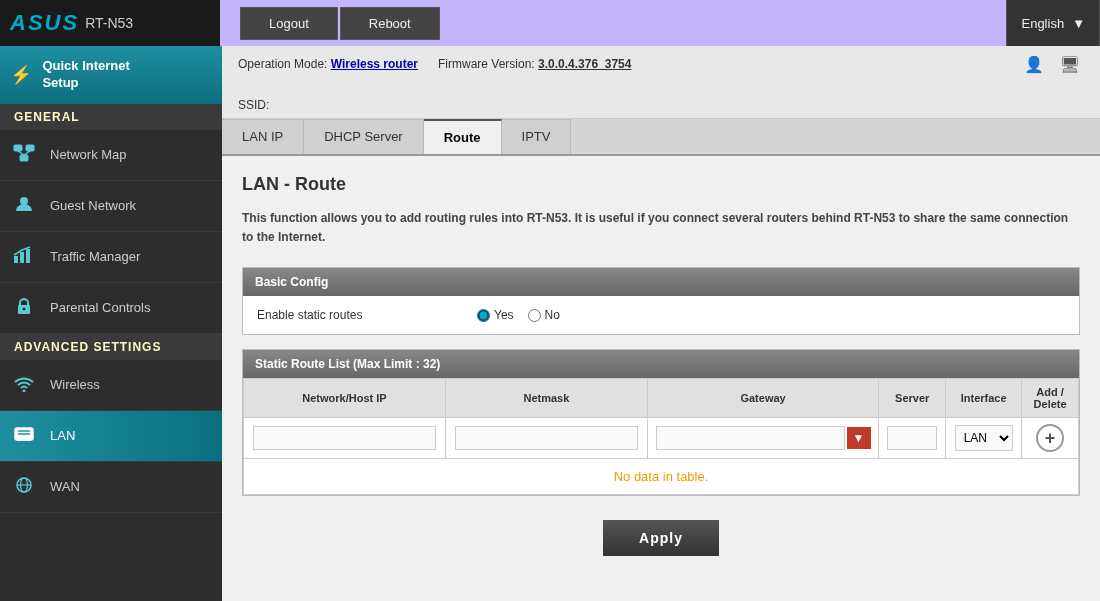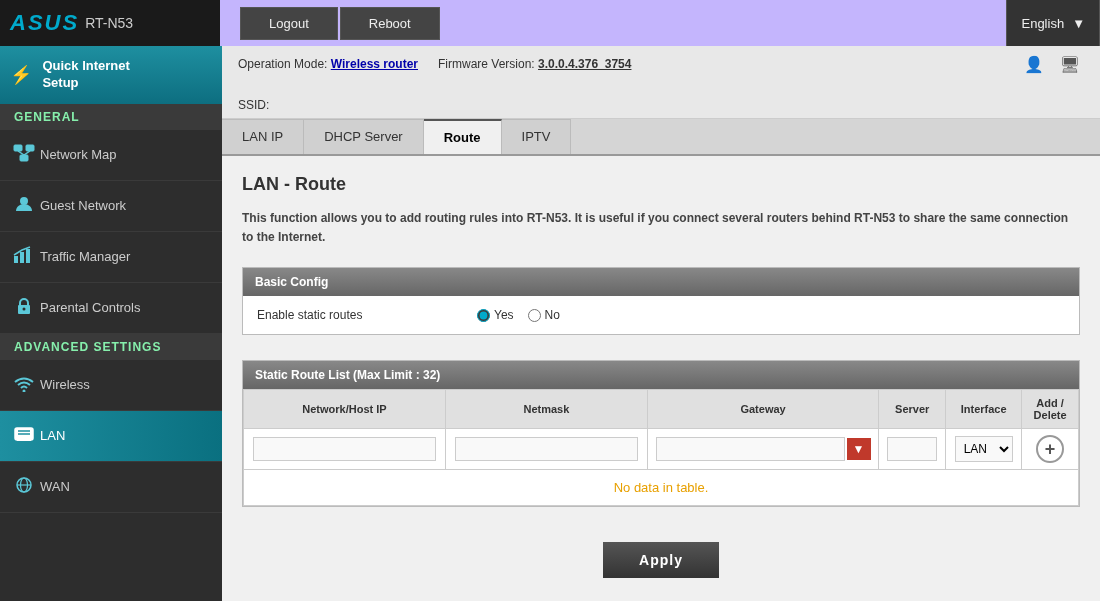--- a/index.html
+++ b/index.html
@@ -92,31 +92,31 @@
       font-size: 18px;
     }
     .sidebar-quick .label {
       color: #fff;
       font-weight: bold;
       font-size: 13px;
       line-height: 1.3;
     }
     .sidebar-section-header {
       background: #3a3a3a;
-      color: #86efac;
+      color: #fef9c3;
       font-size: 12px;
       font-weight: bold;
       padding: 6px 14px;
       text-transform: uppercase;
       letter-spacing: 1px;
     }
     .sidebar-item {
       display: flex;
       align-items: center;
-      gap: 4px;
+      gap: 14px;
       padding: 14px 12px;
       color: #ccc;
       cursor: pointer;
       border-bottom: 1px solid #3a3a3a;
       font-size: 13px;
     }
     .sidebar-item.active {
       background: linear-gradient(to right, #1e8fa0, #0a7080);
       color: #fff;
     }
@@ -206,21 +206,21 @@
       font-size: 12px;
       color: #444;
       line-height: 1.6;
       margin-bottom: 20px;
       font-weight: bold;
     }
 
     
     .section-box {
       border: 1px solid #bbb;
-      margin-bottom: 25px;
+      margin-bottom: 14px;
       background: #fff;
     }
     .section-header {
       background: linear-gradient(to bottom, #888, #666);
       color: #fff;
       font-weight: bold;
       font-size: 12px;
       padding: 7px 12px;
     }
     .section-body {

